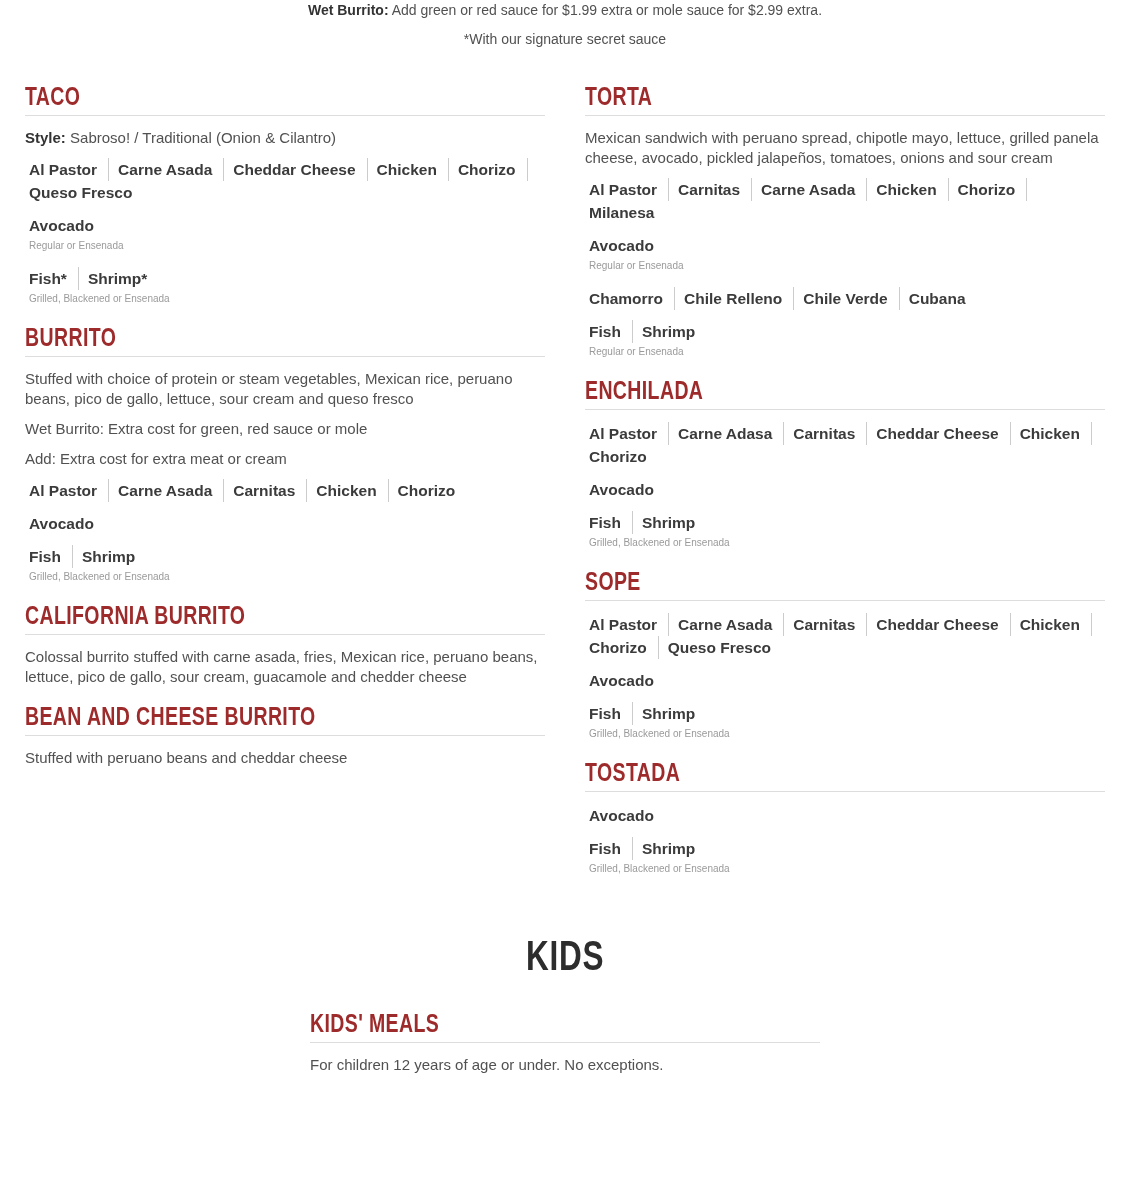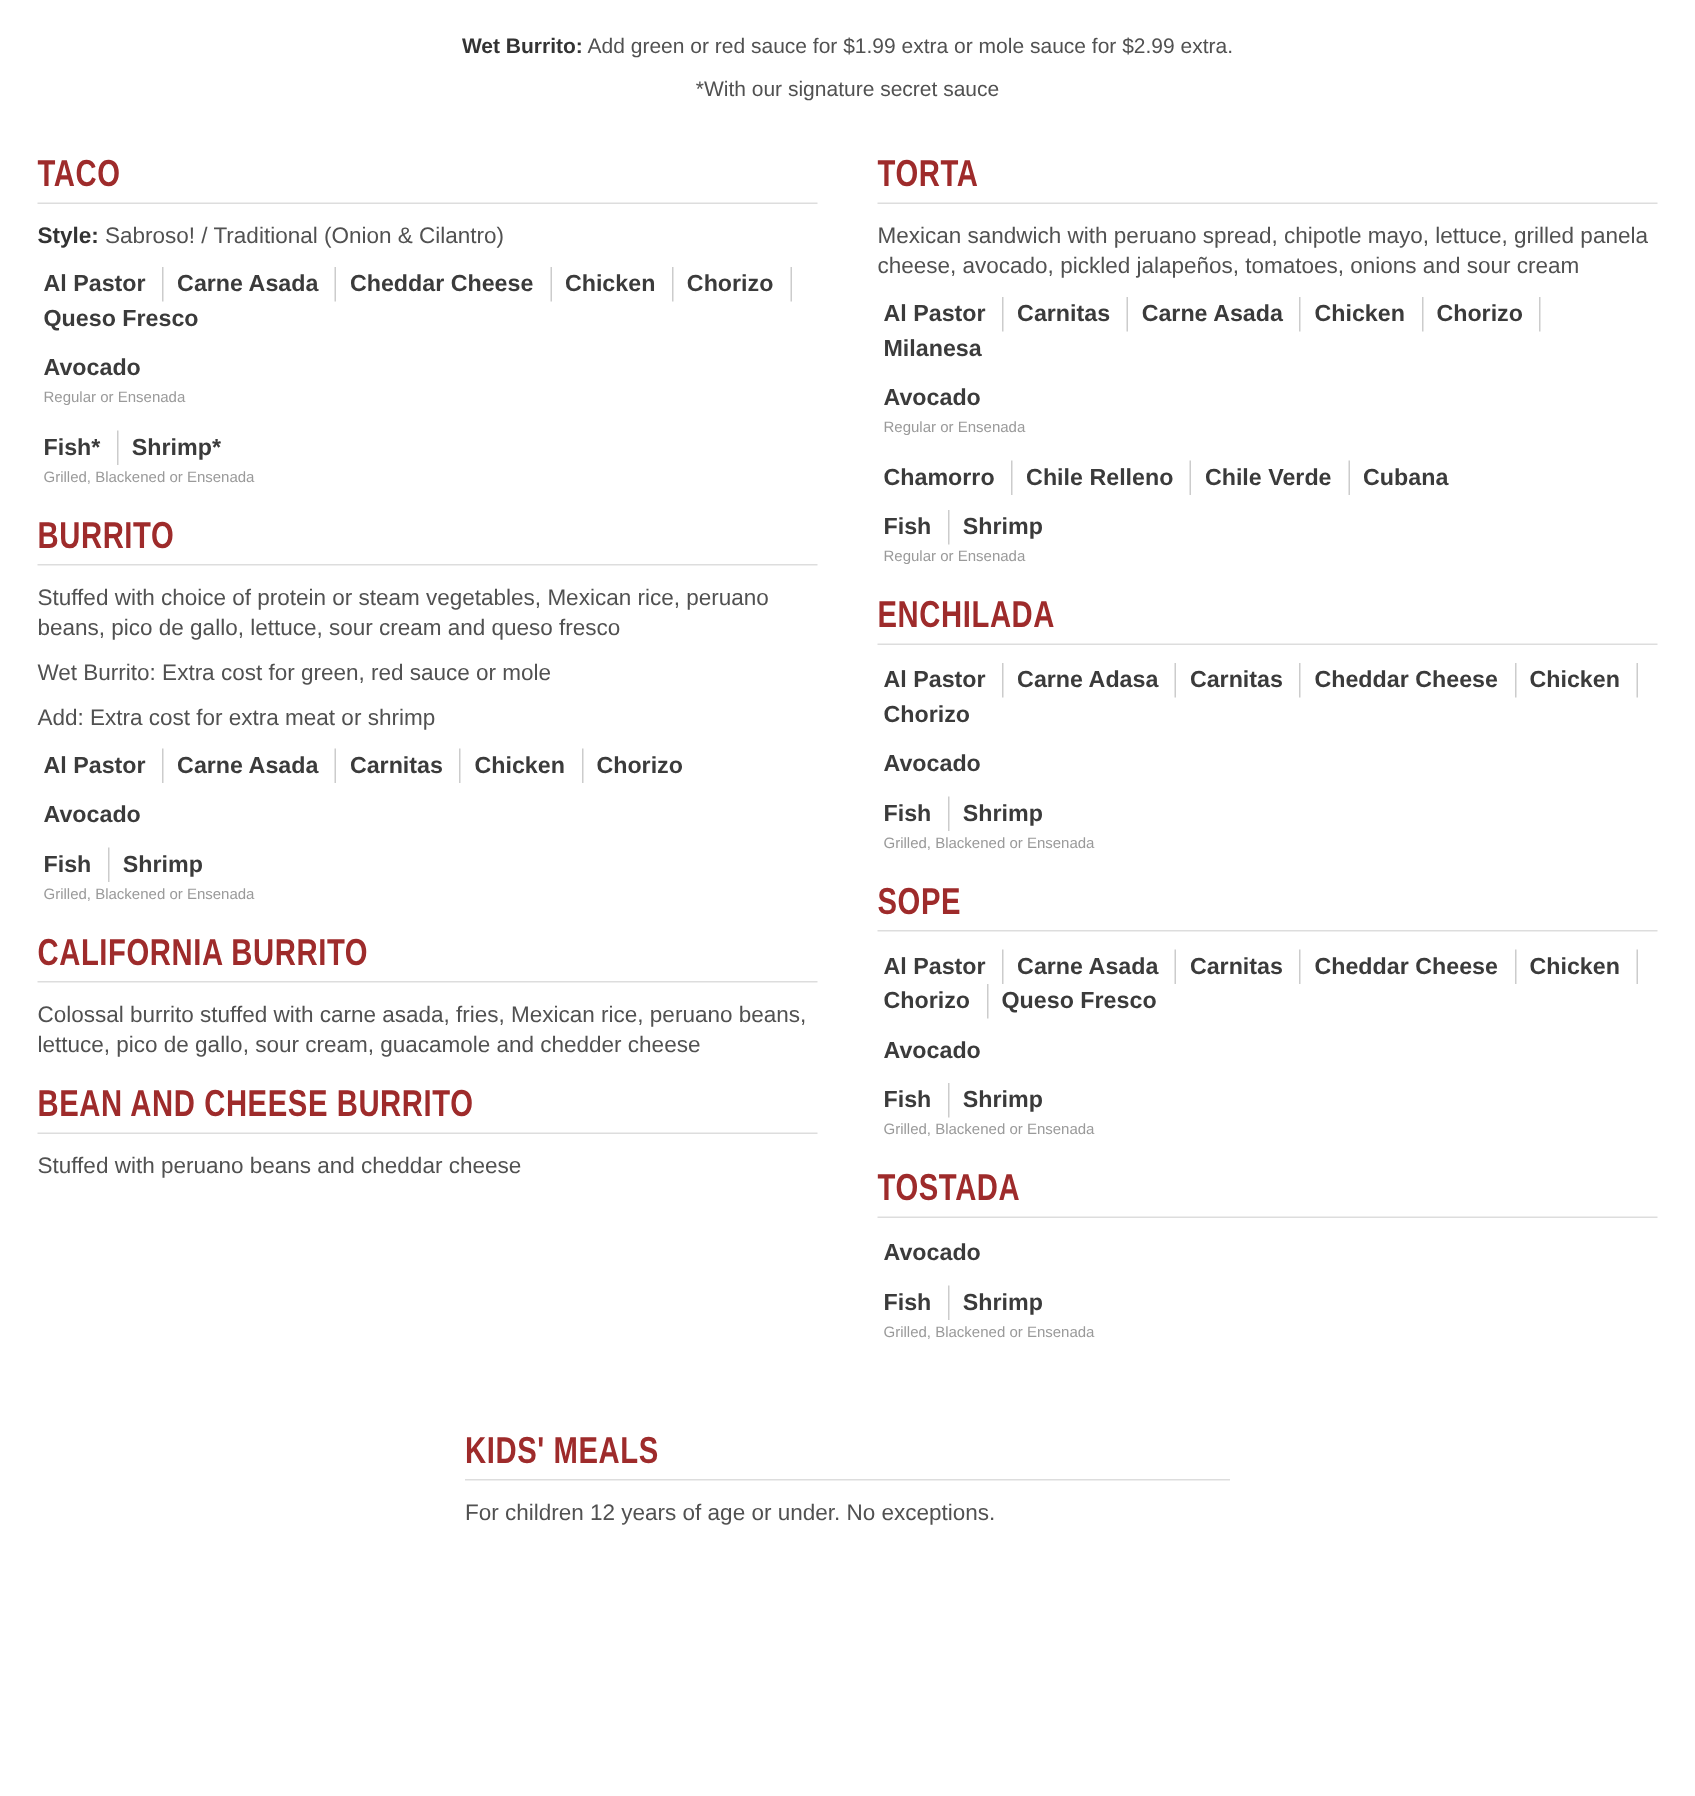--- a/index.html
+++ b/index.html
@@ -11,21 +11,21 @@
     --rule:#dddddd;
     --kids-heading:#2d2d2d;
   }
   *{box-sizing:border-box;}
   html,body{margin:0;padding:0;}
   body{
     width:1130px;height:1197px;overflow:hidden;background:#ffffff;
     font-family:"Liberation Sans", sans-serif;
   }
   
-  .top-notes{text-align:center;padding-top:20px;}
+  .top-notes{text-align:center;padding-top:0;}
   .note{font-size:14px;line-height:20px;color:var(--body-text);margin:0 0 9px;}
   .note .note-label{font-weight:700;color:#333333;}
   
   .menu-columns{display:flex;gap:40px;padding:0 25px;margin-top:32px;}
   .col{flex:1;min-width:0;}
   .menu-section{margin-bottom:14px;}
   .section-title{
     display:inline-block;margin:0;font-size:25px;line-height:30px;font-weight:600;
     color:var(--heading-red);letter-spacing:.5px;white-space:nowrap;
     transform:scaleX(.78);transform-origin:left bottom;
@@ -59,21 +59,21 @@
   <div class="col">
       <section class="menu-section"><h3 class="section-title">TACO</h3><hr class="rule"><p class="desc"><span class="lead-label">Style:</span> <span>Sabroso! / Traditional (Onion &amp; Cilantro)</span></p><div class="opt-group">
           <div class="opt-row"><span class="opt">Al Pastor</span><span class="opt">Carne Asada</span><span class="opt">Cheddar Cheese</span><span class="opt">Chicken</span><span class="opt">Chorizo</span><span class="opt">Queso Fresco</span></div>
         </div><div class="opt-group">
           <div class="opt-row"><span class="opt">Avocado</span></div>
           <div class="opt-sub">Regular or Ensenada</div>
         </div><div class="opt-group">
           <div class="opt-row"><span class="opt">Fish*</span><span class="opt">Shrimp*</span></div>
           <div class="opt-sub">Grilled, Blackened or Ensenada</div>
         </div></section>
-      <section class="menu-section"><h3 class="section-title">BURRITO</h3><hr class="rule"><p class="desc">Stuffed with choice of protein or steam vegetables, Mexican rice, peruano beans, pico de gallo, lettuce, sour cream and queso fresco</p><p class="desc">Wet Burrito: Extra cost for green, red sauce or mole</p><p class="desc">Add: Extra cost for extra meat or shrimp</p><div class="opt-group">
+      <section class="menu-section"><h3 class="section-title">BURRITO</h3><hr class="rule"><p class="desc">Stuffed with choice of protein or steam vegetables, Mexican rice, peruano beans, pico de gallo, lettuce, sour cream and queso fresco</p><p class="desc">Wet Burrito: Extra cost for green, red sauce or mole</p><p class="desc">Add: Extra cost for extra meat or cream</p><div class="opt-group">
           <div class="opt-row"><span class="opt">Al Pastor</span><span class="opt">Carne Asada</span><span class="opt">Carnitas</span><span class="opt">Chicken</span><span class="opt">Chorizo</span></div>
         </div><div class="opt-group">
           <div class="opt-row"><span class="opt">Avocado</span></div>
         </div><div class="opt-group">
           <div class="opt-row"><span class="opt">Fish</span><span class="opt">Shrimp</span></div>
           <div class="opt-sub">Grilled, Blackened or Ensenada</div>
         </div></section>
       <section class="menu-section"><h3 class="section-title">CALIFORNIA BURRITO</h3><hr class="rule"><p class="desc">Colossal burrito stuffed with carne asada, fries, Mexican rice, peruano beans, lettuce, pico de gallo, sour cream, guacamole and chedder cheese</p></section>
       <section class="menu-section"><h3 class="section-title">BEAN AND CHEESE BURRITO</h3><hr class="rule"><p class="desc">Stuffed with peruano beans and cheddar cheese</p></section>
     </div>
@@ -108,16 +108,17 @@
       <section class="menu-section"><h3 class="section-title">TOSTADA</h3><hr class="rule"><div class="opt-group">
           <div class="opt-row"><span class="opt">Avocado</span></div>
         </div><div class="opt-group">
           <div class="opt-row"><span class="opt">Fish</span><span class="opt">Shrimp</span></div>
           <div class="opt-sub">Grilled, Blackened or Ensenada</div>
         </div></section>
     </div>
 </div>
 
 <div class="kids-wrap">
+  <h1 class="kids-title"><span class="condensed">KIDS</span></h1>
   <div class="kids-column">
       <section class="menu-section"><h3 class="section-title">KIDS' MEALS</h3><hr class="rule"><p class="desc">For children 12 years of age or under. No exceptions.</p></section>
     </div>
 </div>
 
 </body></html>

